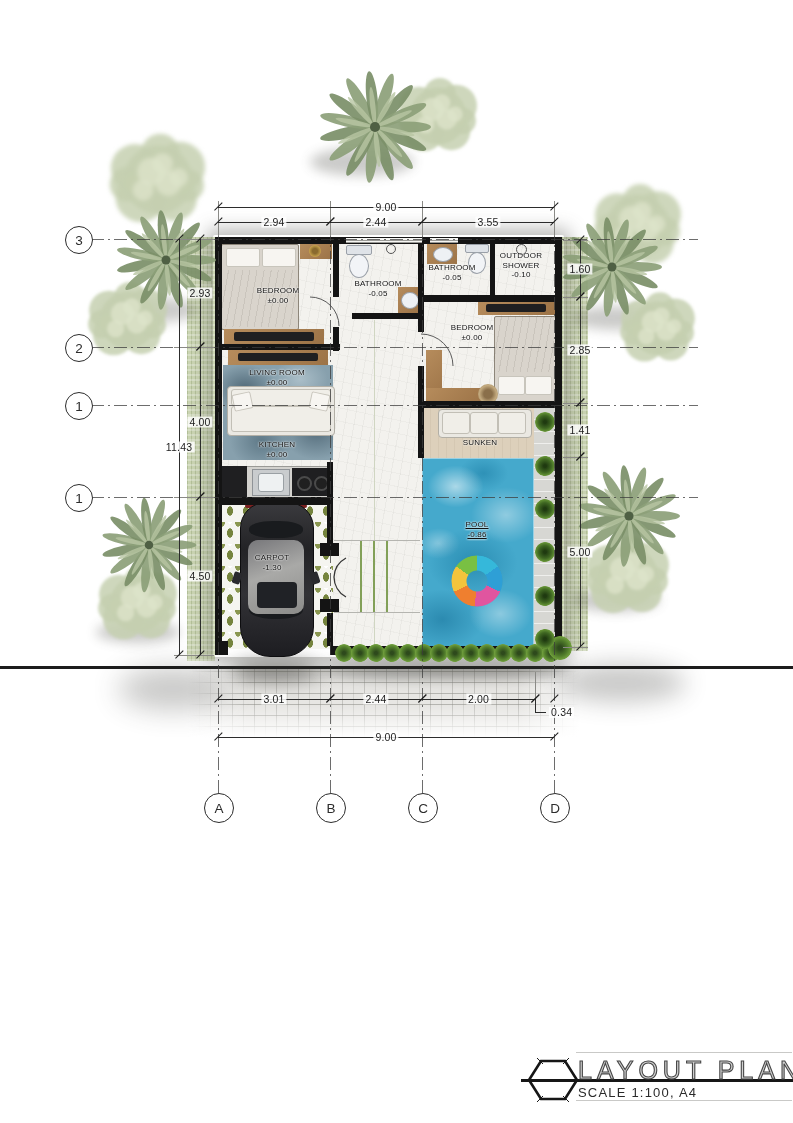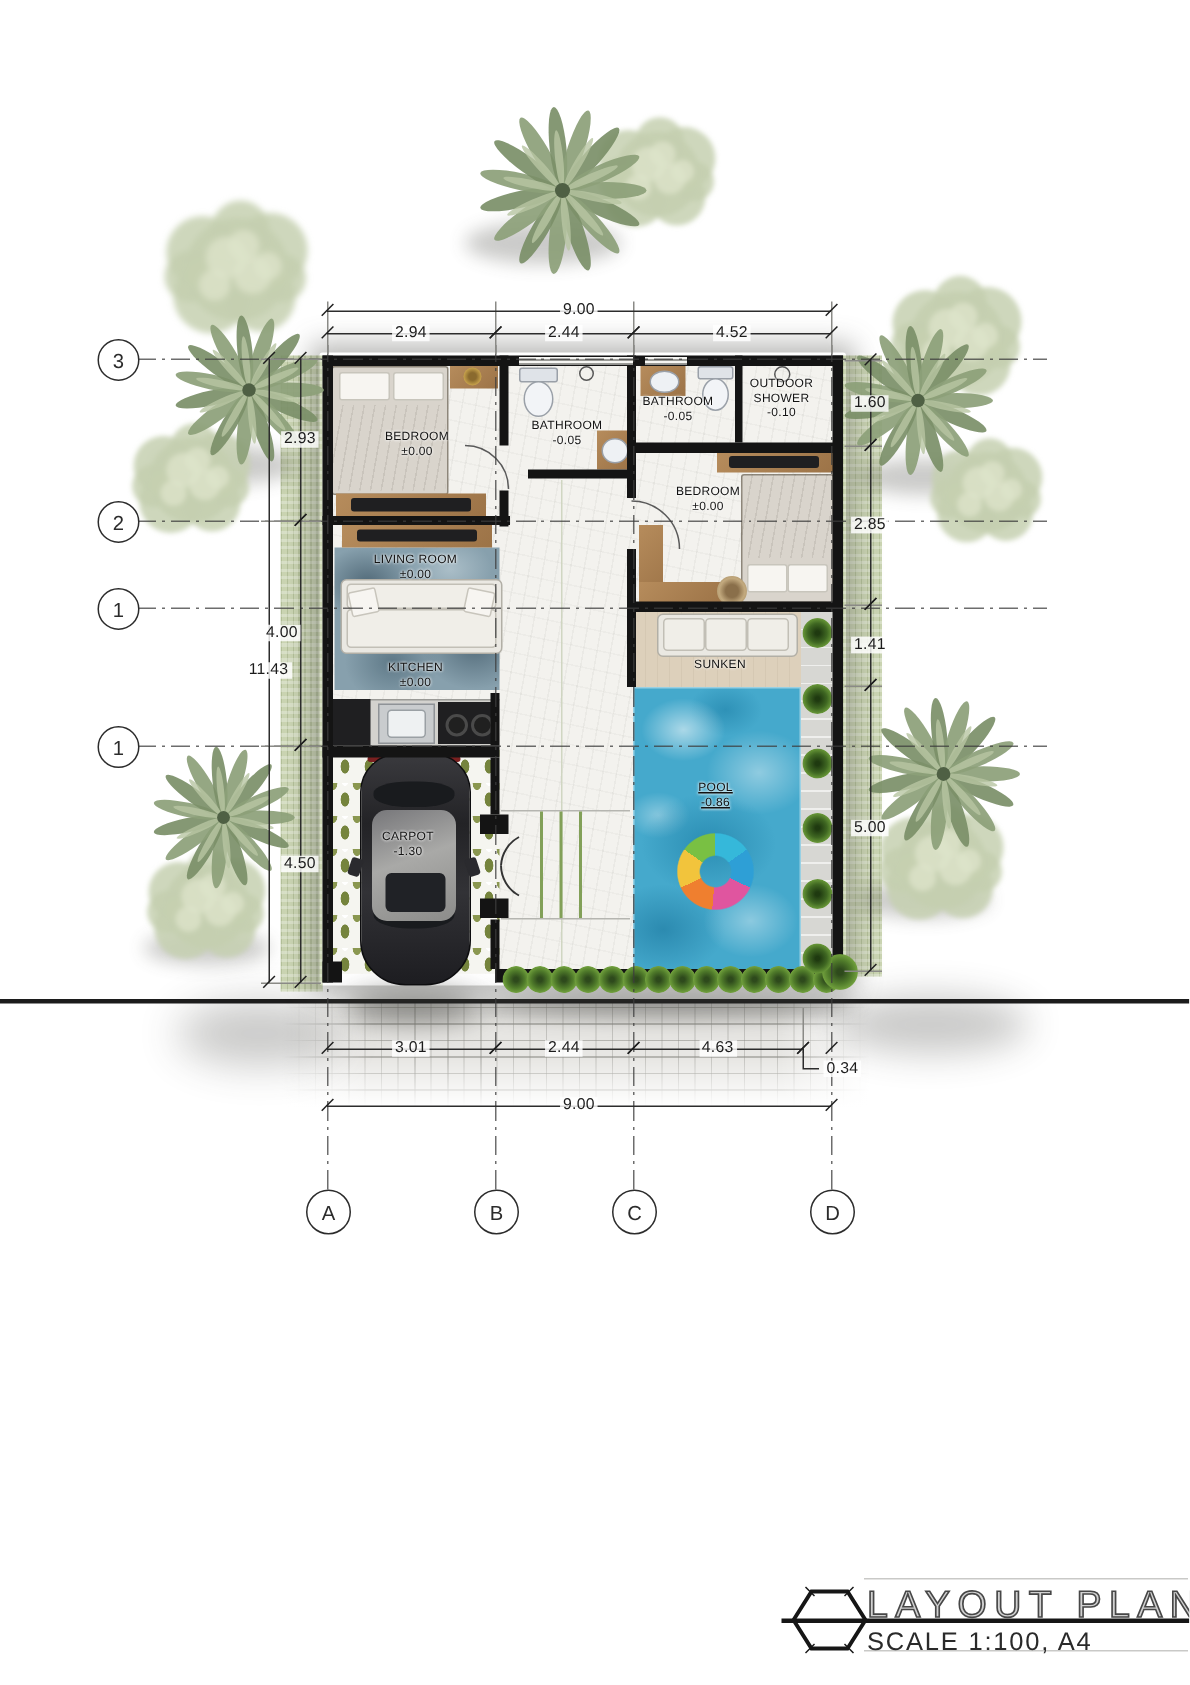--- a/index.html
+++ b/index.html
@@ -127,21 +127,21 @@
     letter-spacing:.2px;text-shadow:0 0 2px rgba(255,255,255,.9),0 0 2px rgba(255,255,255,.9);
     transform:translateX(-50%);white-space:pre-line;}
   .svg-layer{left:0;top:0;width:793px;height:1123px;z-index:40;pointer-events:none;}
   .door-layer{left:0;top:0;width:793px;height:1123px;z-index:18;pointer-events:none;}
 
   
   .tb-thin{background:#c9c9c7;height:1px;z-index:60;}
   .tb-thick{left:521px;top:1079px;width:272px;height:2.6px;background:#161616;z-index:60;}
   .tb-title{left:578px;top:1056px;z-index:61;font-size:25px;letter-spacing:5px;color:rgba(90,90,90,.28);
     -webkit-text-stroke:1.1px #474747;white-space:nowrap;}
-  .tb-scale{left:578px;top:1085px;z-index:61;font-size:17px;letter-spacing:1.2px;color:#2a2a2a;white-space:nowrap;}
+  .tb-scale{left:578px;top:1085px;z-index:61;font-size:13px;letter-spacing:1.2px;color:#2a2a2a;white-space:nowrap;}
   .tb-hex{left:523px;top:1054px;z-index:61;}
 </style>
 </head>
 <body>
 
 <div class="page">
 
   <div class="abs paving"></div>
   <div class="abs paving-fade-l"></div>
   <div class="abs paving-fade-r"></div>
@@ -565,54 +565,54 @@
       <div class="abs tick" style="left: 212.5px; top: 221.3px;"></div>
       <div class="abs tick" style="left: 324.5px; top: 221.3px;"></div>
       <div class="abs dim-label" style="left: 274px; top: 222px;">2.94</div>
       <div class="abs dim-line" style="left: 330px; top: 222px; width: 92px; height: 1px;"></div>
       <div class="abs tick" style="left: 324.5px; top: 221.3px;"></div>
       <div class="abs tick" style="left: 416.5px; top: 221.3px;"></div>
       <div class="abs dim-label" style="left: 376px; top: 222px;">2.44</div>
       <div class="abs dim-line" style="left: 422px; top: 222px; width: 132px; height: 1px;"></div>
       <div class="abs tick" style="left: 416.5px; top: 221.3px;"></div>
       <div class="abs tick" style="left: 548.5px; top: 221.3px;"></div>
-      <div class="abs dim-label" style="left: 488px; top: 222px;">4.52</div>
+      <div class="abs dim-label" style="left: 488px; top: 222px;">3.55</div>
       <div class="abs dim-line" style="left: 218px; top: 699px; width: 112px; height: 1px;"></div>
       <div class="abs tick" style="left: 212.5px; top: 698.3px;"></div>
       <div class="abs tick" style="left: 324.5px; top: 698.3px;"></div>
       <div class="abs dim-label" style="left: 274px; top: 699px;">3.01</div>
       <div class="abs dim-line" style="left: 330px; top: 699px; width: 92px; height: 1px;"></div>
       <div class="abs tick" style="left: 324.5px; top: 698.3px;"></div>
       <div class="abs tick" style="left: 416.5px; top: 698.3px;"></div>
       <div class="abs dim-label" style="left: 376px; top: 699px;">2.44</div>
       <div class="abs dim-line" style="left: 422px; top: 699px; width: 113px; height: 1px;"></div>
       <div class="abs tick" style="left: 416.5px; top: 698.3px;"></div>
       <div class="abs tick" style="left: 529.5px; top: 698.3px;"></div>
-      <div class="abs dim-label" style="left: 478.5px; top: 699px;">4.63</div>
+      <div class="abs dim-label" style="left: 478.5px; top: 699px;">2.00</div>
       <div class="abs tick" style="left: 529.5px; top: 698.3px;"></div>
       <div class="abs tick" style="left: 548.5px; top: 698.3px;"></div>
       <div class="abs dim-line" style="left: 535px; top: 699px; width: 1px; height: 13px;"></div>
       <div class="abs dim-line" style="left: 535px; top: 712px; width: 11px; height: 1px;"></div>
       <div class="abs dim-label" style="left: 549px; top: 707px; transform: none;">0.34</div>
       <div class="abs dim-line" style="left: 218px; top: 737px; width: 336px; height: 1px;"></div>
       <div class="abs tick" style="left: 212.5px; top: 736.3px;"></div>
       <div class="abs tick" style="left: 548.5px; top: 736.3px;"></div>
       <div class="abs dim-label" style="left: 386px; top: 737px;">9.00</div>
       <div class="abs dim-line" style="left: 179px; top: 239px; width: 1px; height: 416px;"></div>
       <div class="abs tick" style="left: 173.5px; top: 238.3px;"></div>
       <div class="abs tick" style="left: 173.5px; top: 654.3px;"></div>
       <div class="abs dim-label" style="left: 179px; top: 447px;">11.43</div>
       <div class="abs dim-line" style="left: 200px; top: 239px; width: 1px; height: 108px;"></div>
       <div class="abs tick" style="left: 194.5px; top: 238.3px;"></div>
       <div class="abs tick" style="left: 194.5px; top: 346.3px;"></div>
       <div class="abs dim-label" style="left: 200px; top: 293px;">2.93</div>
       <div class="abs dim-line" style="left: 200px; top: 347px; width: 1px; height: 150px;"></div>
       <div class="abs tick" style="left: 194.5px; top: 346.3px;"></div>
       <div class="abs tick" style="left: 194.5px; top: 496.3px;"></div>
-      <div class="abs dim-label" style="left: 188px; top: 422px;">4.00</div>
+      <div class="abs dim-label" style="left: 200px; top: 422px;">4.00</div>
       <div class="abs dim-line" style="left: 200px; top: 497px; width: 1px; height: 158px;"></div>
       <div class="abs tick" style="left: 194.5px; top: 496.3px;"></div>
       <div class="abs tick" style="left: 194.5px; top: 654.3px;"></div>
       <div class="abs dim-label" style="left: 200px; top: 576px; text-align: center;">4.50</div>
       <div class="abs dim-line" style="left: 580px; top: 240px; width: 1px; height: 57px;"></div>
       <div class="abs tick" style="left: 574.5px; top: 239.3px;"></div>
       <div class="abs tick" style="left: 574.5px; top: 296.3px;"></div>
       <div class="abs dim-label" style="left: 580px; top: 268.5px;">1.60</div>
       <div class="abs dim-line" style="left: 580px; top: 297px; width: 1px; height: 106px;"></div>
       <div class="abs tick" style="left: 574.5px; top: 296.3px;"></div>

